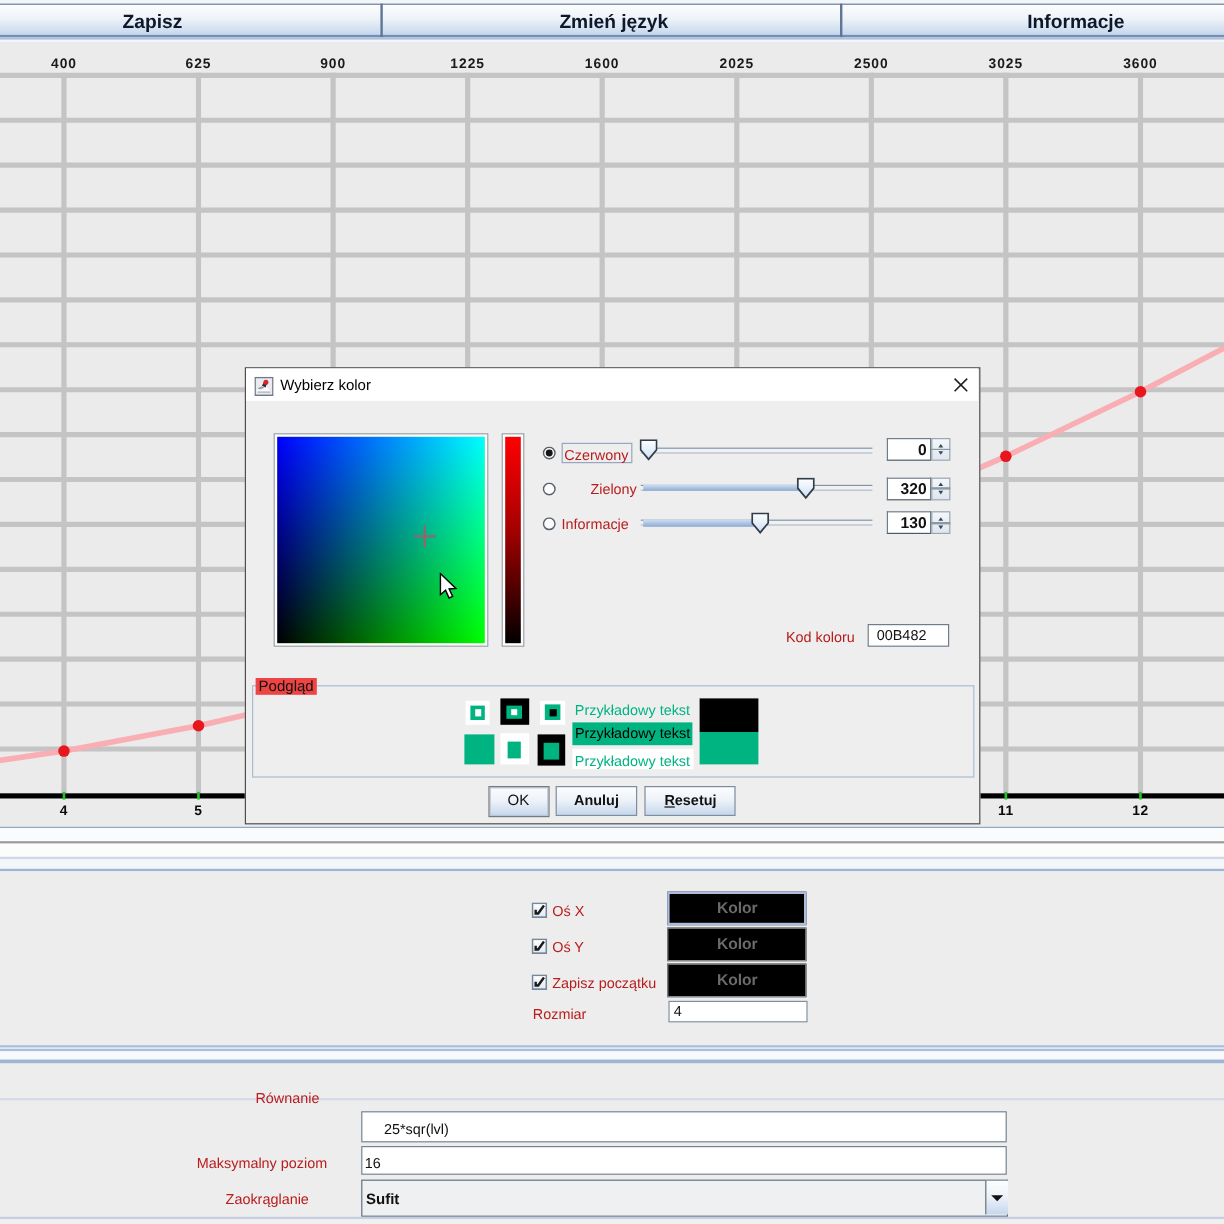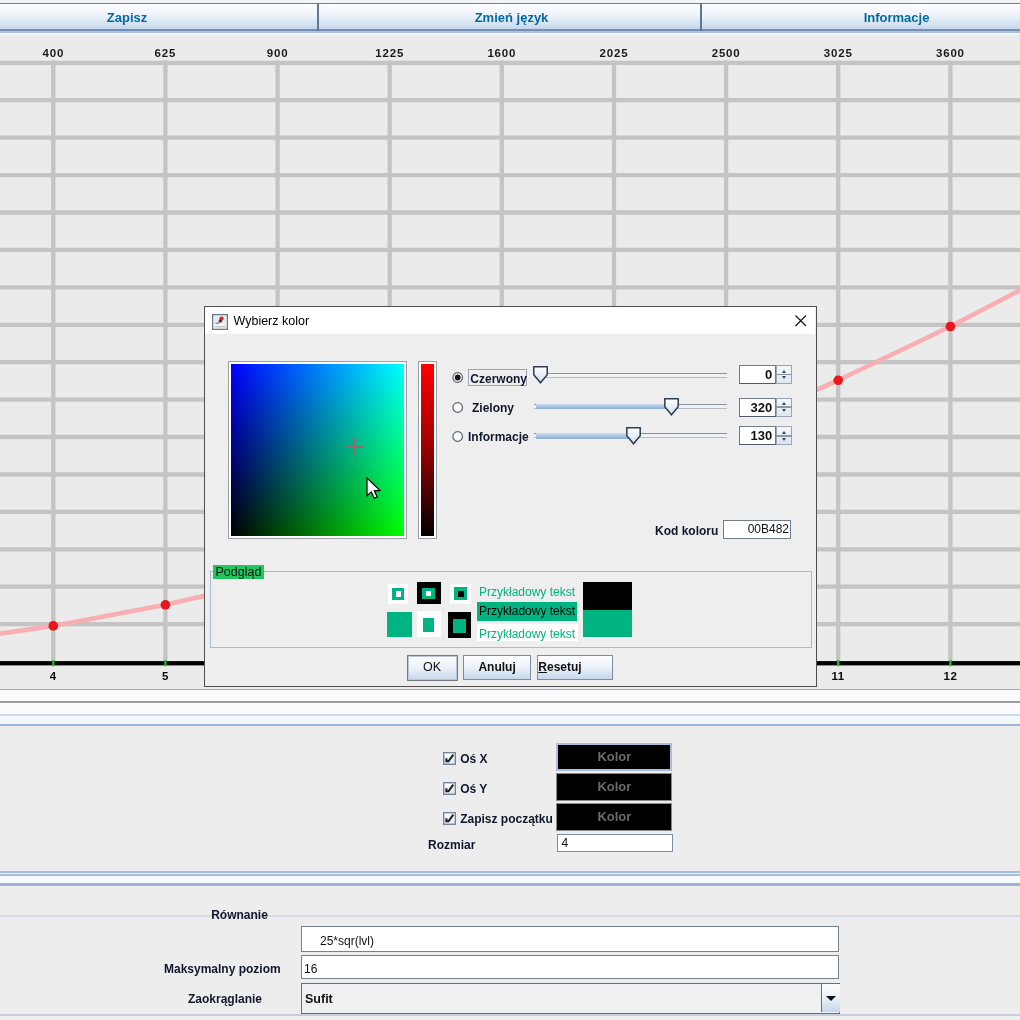--- a/index.html
+++ b/index.html
@@ -1,19 +1,19 @@
 <!DOCTYPE html>
 <html><head><meta charset="utf-8">
 <style>
 *{margin:0;padding:0;box-sizing:border-box}
 html,body{width:1020px;height:1020px;overflow:hidden;background:#ededed;
 font-family:"Liberation Sans",sans-serif;}
 .abs{position:absolute}
-.lbl{position:absolute;font-weight:bold;font-size:12px;color:#0f172a;white-space:nowrap}
-.top-lbl{position:absolute;font-weight:bold;font-size:13px;color:#0369a1;white-space:nowrap}
+.lbl{position:absolute;font-weight:normal;font-size:12px;color:#b91c1c;white-space:nowrap}
+.top-lbl{position:absolute;font-weight:bold;font-size:16px;color:#0f172a;white-space:nowrap}
 .btn-grad{background:linear-gradient(180deg,#fcfdfe 0%,#eef3f9 45%,#c6d7ec 100%)}
 </style></head>
 <body>
 
 <div class="abs" style="left:0;top:0;width:1020px;height:35px;background:#f3f6f9"></div>
 <div class="abs btn-grad" style="left:0;top:3px;width:1020px;height:28px;border-top:1.5px solid #6a7f9e;border-bottom:2.2px solid #7390b4"></div>
 <div class="abs" style="left:317.3px;top:3px;width:1.6px;height:28px;background:#5f7795"></div>
 <div class="abs" style="left:700px;top:3px;width:1.6px;height:28px;background:#5f7795"></div>
 <div class="abs" style="left:0;top:31px;width:1020px;height:1.6px;background:#abc1dd"></div>
 <div class="top-lbl" style="left:127px;top:10px;transform:translateX(-50%)">Zapisz</div>
@@ -120,21 +120,21 @@
     <rect x="0.7" y="0.7" width="11.6" height="11.6" fill="url(#cbg)" stroke="#77879a" stroke-width="1.4"></rect>
     <path d="M3.4 6.2 L3.4 9.3 L5.5 9.3 L10.3 2.6" fill="none" stroke="#1b1b1b" stroke-width="2"></path>
   </svg>
 <svg class="abs" style="left:443.2px;top:812.1px" width="13" height="13">
     <rect x="0.7" y="0.7" width="11.6" height="11.6" fill="url(#cbg)" stroke="#77879a" stroke-width="1.4"></rect>
     <path d="M3.4 6.2 L3.4 9.3 L5.5 9.3 L10.3 2.6" fill="none" stroke="#1b1b1b" stroke-width="2"></path>
   </svg>
 <div class="lbl" style="left:460.2px;top:751.6px">Oś X</div>
 <div class="lbl" style="left:460.2px;top:781.6px">Oś Y</div>
 <div class="lbl" style="left:460.2px;top:811.6px">Zapisz początku</div>
-<div class="lbl" style="left:428px;top:838.3px">Rozmiar</div>
+<div class="lbl" style="left:444px;top:838.3px">Rozmiar</div>
 <div class="abs" style="left:556.3px;top:742.5px;width:116.2px;height:28.8px;background:#000;border:2.3px solid #a9bedc;color:#6b6b6b;font-weight:bold;font-size:13px;text-align:center;line-height:24px">Kolor</div>
 <div class="abs" style="left:556.3px;top:773px;width:116.2px;height:28.3px;background:#000;border:1px solid #8a8a8a;color:#6b6b6b;font-weight:bold;font-size:13px;text-align:center;line-height:26px">Kolor</div>
 <div class="abs" style="left:556.3px;top:803px;width:116.2px;height:28.3px;background:#000;border:1px solid #8a8a8a;color:#6b6b6b;font-weight:bold;font-size:13px;text-align:center;line-height:26px">Kolor</div>
 <div class="abs" style="left:557.4px;top:834.3px;width:116.1px;height:18px;background:#fff;border:1px solid #808f9d;font-size:12px;color:#111;line-height:16px;padding-left:3px">4</div>
 
 <div class="abs" style="left:0;top:871.3px;width:1020px;height:1.5px;background:#a8bedb"></div>
 <div class="abs" style="left:0;top:872.8px;width:1020px;height:1.2px;background:#edf1f7"></div>
 <div class="abs" style="left:0;top:874px;width:1020px;height:1.5px;background:#a8bedb"></div>
 <div class="abs" style="left:0;top:875.5px;width:1020px;height:7.8px;background:#f7fafd"></div>
 <div class="abs" style="left:0;top:883.3px;width:1020px;height:2.5px;background:#9db4d3"></div>
@@ -184,21 +184,21 @@
     <circle cx="5.7" cy="5.5" r="2.9" fill="#151515"></circle>
   </svg>
 <svg class="abs" style="left:452.2px;top:401.9px" width="12" height="12">
     <circle cx="5.7" cy="5.5" r="4.8" fill="#fdfdfd" stroke="#596370" stroke-width="1.2"></circle>
   </svg>
 <svg class="abs" style="left:452.2px;top:431.1px" width="12" height="12">
     <circle cx="5.7" cy="5.5" r="4.8" fill="#fdfdfd" stroke="#596370" stroke-width="1.2"></circle>
   </svg>
 <div class="abs" style="left:467.9px;top:369.3px;width:58.7px;height:17px;border:1px solid #97a5c0"></div>
 <div class="lbl" style="left:470.3px;top:371.5px">Czerwony</div>
-<div class="lbl" style="left:472px;top:400.5px">Zielony</div>
+<div class="lbl" style="left:492px;top:400.5px">Zielony</div>
 <div class="lbl" style="left:468px;top:429.8px">Informacje</div>
 
 <div class="abs" style="left:534px;top:372.6px;width:193px;height:5px;border-top:1.4px solid #87939f;border-bottom:1px solid #b6bcc4;background:#eef1f5"></div>
 <div class="abs" style="left:534px;top:404px;width:193px;height:5px;border-top:1.4px solid #87939f;border-bottom:1px solid #b6bcc4;background:#eef1f5"></div>
 <div class="abs" style="left:534px;top:433.3px;width:193px;height:5px;border-top:1.4px solid #87939f;border-bottom:1px solid #b6bcc4;background:#eef1f5"></div>
 <div class="abs" style="left:536px;top:403.8px;width:135px;height:5.5px;background:linear-gradient(#cfdef2,#8cabd4)"></div>
 <div class="abs" style="left:536px;top:433.1px;width:97px;height:5.5px;background:linear-gradient(#cfdef2,#8cabd4)"></div>
 <svg class="abs" style="left:533.4px;top:366.4px" width="15" height="18">
     <path d="M0.8 0.8 H14.2 V8.8 L7.5 16.8 L0.8 8.8 Z" fill="url(#tg1)" stroke="#313d4b" stroke-width="1.5"></path>
     <defs>
@@ -216,24 +216,24 @@
   </svg>
 
 <div class="abs" style="left:738.8px;top:365px;width:37.4px;height:19px;background:#fff;border:1px solid #6f7d8a;border-bottom-color:#4e5a66;font-weight:bold;font-size:13px;color:#111;text-align:right;line-height:17.5px;padding-right:3px">0</div>
 <div class="abs" style="left:738.8px;top:397.5px;width:37.4px;height:19px;background:#fff;border:1px solid #6f7d8a;border-bottom-color:#4e5a66;font-weight:bold;font-size:13px;color:#111;text-align:right;line-height:17.5px;padding-right:3px">320</div>
 <div class="abs" style="left:738.8px;top:426.1px;width:37.4px;height:19px;background:#fff;border:1px solid #6f7d8a;border-bottom-color:#4e5a66;font-weight:bold;font-size:13px;color:#111;text-align:right;line-height:17.5px;padding-right:3px">130</div>
 <div class="abs spin" style="left:776.4px;top:365px"></div>
 <div class="abs spin" style="left:776.4px;top:397.5px"></div>
 <div class="abs spin" style="left:776.4px;top:426.1px"></div>
 
 <div class="lbl" style="left:655px;top:523.5px;font-size:12px">Kod koloru</div>
-<div class="abs" style="left:722.5px;top:520px;width:68.5px;height:19px;background:#fff;border:1px solid #6f7d8a;font-size:12px;color:#111;text-align:right;line-height:17px;padding-right:1px">00B482</div>
+<div class="abs" style="left:722.5px;top:520px;width:68.5px;height:19px;background:#fff;border:1px solid #6f7d8a;font-size:12px;color:#111;text-align:right;line-height:17px;padding-right:18px">00B482</div>
 
 <div class="abs" style="left:210.3px;top:571px;width:601.5px;height:76.5px;border:1.3px solid #a9bcd3"></div>
-<div class="abs" style="left:212.5px;top:565px;font-size:12.5px;color:#111;background:#22c55e;padding:0 3px">Podgląd</div>
+<div class="abs" style="left:212.5px;top:565px;font-size:12.5px;color:#111;background:#ef4444;padding:0 3px">Podgląd</div>
 
 <div class="abs" style="left:388px;top:584px;width:20px;height:20px;background:#fff"></div>
 <div class="abs" style="left:391.5px;top:587.5px;width:12.5px;height:12.5px;background:#00b482"></div>
 <div class="abs" style="left:395.8px;top:591.3px;width:5.5px;height:5.5px;background:#fff"></div>
 <div class="abs" style="left:416.8px;top:582px;width:24.3px;height:22px;background:#000"></div>
 <div class="abs" style="left:422.3px;top:587.5px;width:12.8px;height:11.5px;background:#00b482"></div>
 <div class="abs" style="left:426.3px;top:590.8px;width:5.2px;height:5.2px;background:#fff"></div>
 <div class="abs" style="left:449.8px;top:583.5px;width:21.3px;height:20px;background:#fff"></div>
 <div class="abs" style="left:453.8px;top:587px;width:13.3px;height:13px;background:#00b482"></div>
 <div class="abs" style="left:457.8px;top:590.5px;width:6px;height:6px;background:#000"></div>
@@ -245,21 +245,21 @@
 
 <div class="abs" style="left:479px;top:585px;font-size:12px;color:#00b482;white-space:nowrap">Przykładowy tekst</div>
 <div class="abs" style="left:477.1px;top:602.4px;width:100px;height:18.6px;background:#00b482;font-size:12px;color:#000;line-height:18px;padding-left:2px;white-space:nowrap">Przykładowy tekst</div>
 <div class="abs" style="left:476.5px;top:624px;width:101px;height:17.2px;background:#fff"></div>
 <div class="abs" style="left:479px;top:626.5px;font-size:12px;color:#00b482;white-space:nowrap">Przykładowy tekst</div>
 <div class="abs" style="left:582.5px;top:581.5px;width:49px;height:28px;background:#000"></div>
 <div class="abs" style="left:582.5px;top:609.5px;width:49px;height:27.5px;background:#00b482"></div>
 
 <div class="abs btn-grad" style="left:406.5px;top:654.5px;width:51px;height:26.3px;border:1.8px solid #76797e;box-shadow:inset 0 0 0 1px #b9c6da;font-weight:normal;font-size:12.5px;color:#111;text-align:center;line-height:23px">OK</div>
 <div class="abs btn-grad" style="left:462.8px;top:655.2px;width:68.6px;height:25px;border:1.3px solid #7d8da0;font-weight:bold;font-size:12px;color:#111;text-align:center;line-height:22.5px">Anuluj</div>
-<div class="abs btn-grad" style="left:537.3px;top:655.2px;width:76.2px;height:25px;border:1.3px solid #7d8da0;font-weight:bold;font-size:12px;color:#111;line-height:22.5px"><u>R</u>esetuj</div>
+<div class="abs btn-grad" style="left:537.3px;top:655.2px;width:76.2px;height:25px;border:1.3px solid #7d8da0;font-weight:bold;font-size:12px;color:#111;text-align:center;line-height:22.5px"><u>R</u>esetuj</div>
 
 <svg class="abs" style="left:366px;top:476.5px" width="16" height="23">
     <path d="M1 1 L1 18.6 L5.3 14.9 L8.2 21.3 L11.2 20 L8.3 13.8 L13.9 13.4 Z" fill="#fff" stroke="#000" stroke-width="1.2"></path>
   </svg>
 
 <style>
 .spin{width:15.3px;height:19px;border:1px solid #9aa6b4;background:linear-gradient(#f4f7fa,#dfe6ee)}
 .spin::before{content:"";position:absolute;left:4.4px;top:3.6px;border-left:2.8px solid transparent;border-right:2.8px solid transparent;border-bottom:3.4px solid #37465a}
 .spin::after{content:"";position:absolute;left:4.4px;bottom:3.6px;border-left:2.8px solid transparent;border-right:2.8px solid transparent;border-top:3.4px solid #37465a}
 .spin{box-shadow:inset 0 0 0 0 #fff}

